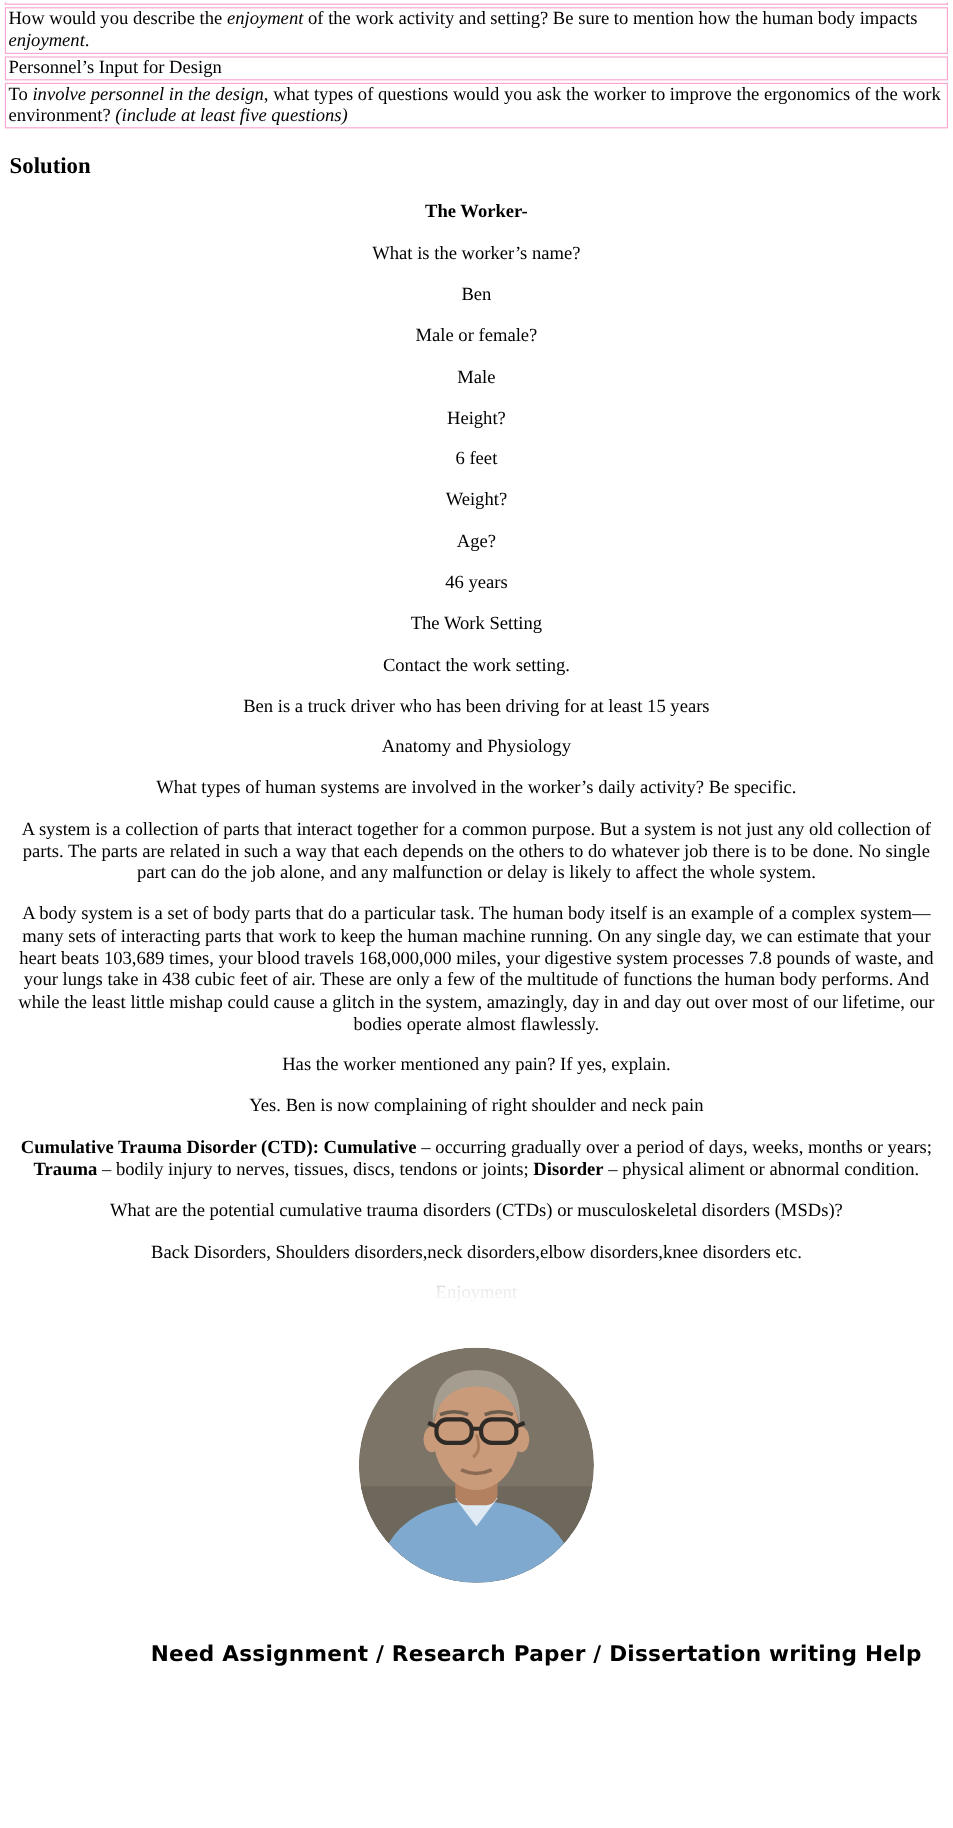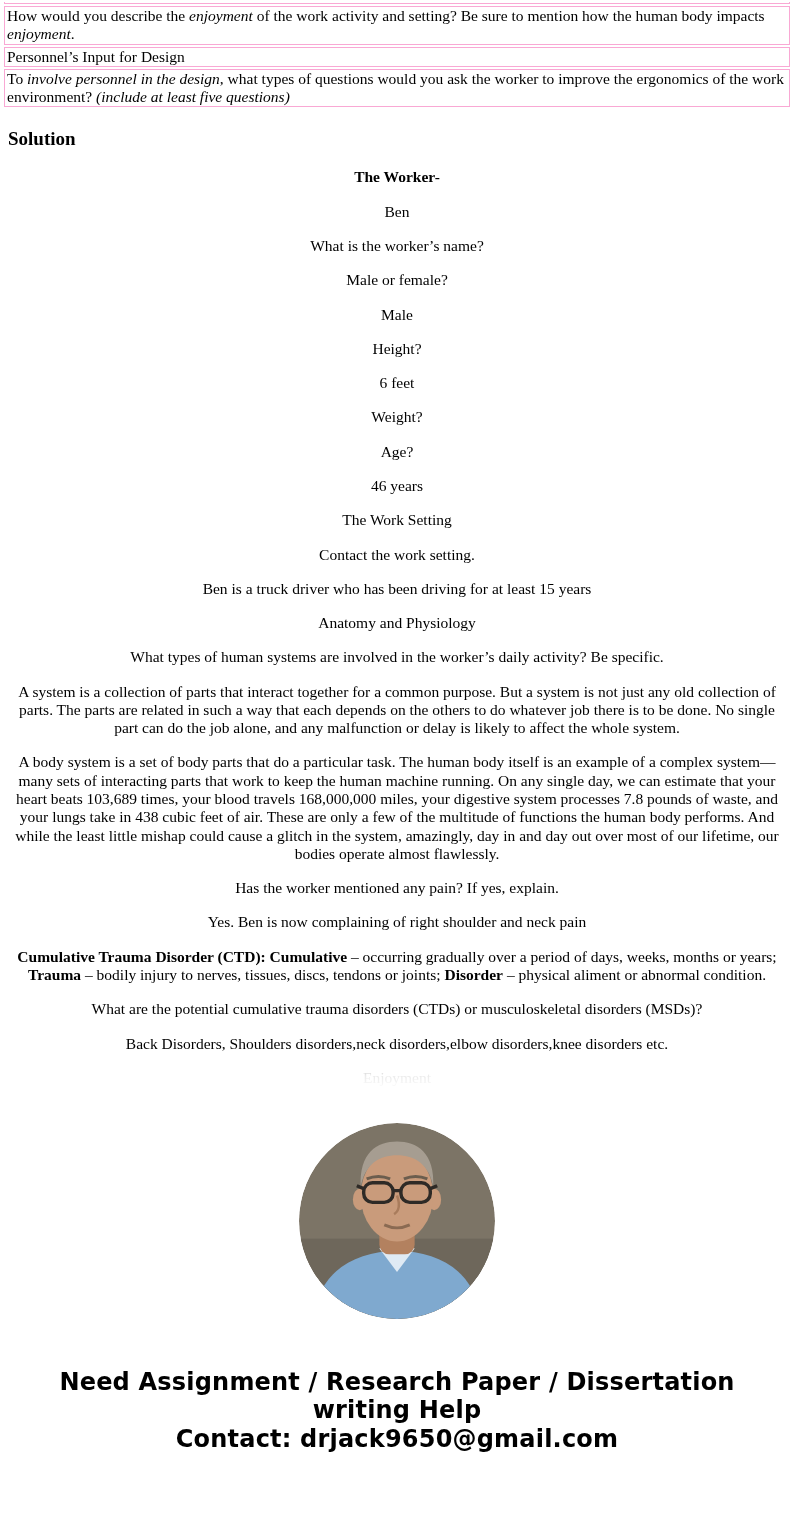--- a/index.html
+++ b/index.html
@@ -62,24 +62,24 @@
     width: 196px;
     height: 196px;
     border-radius: 50%;
     display: block;
   }
 
   
   .footer {
     margin: 50px auto 12px auto;
     max-width: 742px;
-    text-align: center;
+    text-align: right;
     font-family: "DejaVu Sans", sans-serif;
     font-weight: bold;
-    font-size: 24px;
+    font-size: 18px;
     line-height: 1.16;
     letter-spacing: 0.2px;
   }
   .footer .contact-line { margin-top: 1px; }
 </style>
 </head>
 <body>
 
 <div class="doc">
 
@@ -97,22 +97,22 @@
         <tr>
           <td><span>To </span><span class="it">involve personnel in the design</span><span>, what types of questions would you ask the worker to improve the ergonomics of the work environment? </span><span class="it">(include at least five questions)</span></td>
         </tr>
       </tbody>
   </table>
 
   <h3 class="solution-heading">Solution</h3>
 
   <div class="content">
       <p><span class="bd">The Worker-</span></p>
+      <p><span>What is the worker’s name?</span></p>
       <p><span>Ben</span></p>
-      <p><span>What is the worker’s name?</span></p>
       <p><span>Male or female?</span></p>
       <p><span>Male</span></p>
       <p><span>Height?</span></p>
       <p><span>6 feet</span></p>
       <p><span>Weight?</span></p>
       <p><span>Age?</span></p>
       <p><span>46 years</span></p>
       <p><span>The Work Setting</span></p>
       <p><span>Contact the work setting.</span></p>
       <p><span>Ben is a truck driver who has been driving for at least 15 years</span></p>
@@ -155,16 +155,15 @@
         <path d="M69,57 Q81,52 93,57" stroke="#6b5d4e" stroke-width="3" fill="none"></path>
         <path d="M107,57 Q119,52 131,57" stroke="#6b5d4e" stroke-width="3" fill="none"></path>
         <path d="M100,74 Q105,88 97,93" stroke="#a97c5c" stroke-width="2.5" fill="none"></path>
         <path d="M87,104 Q100,110 113,104" stroke="#8a6a52" stroke-width="3" fill="none"></path>
       </g>
     </svg>
   </div>
 
   <div class="footer">
     <div class="heading-line">Need Assignment / Research Paper / Dissertation writing Help</div>
-    <div class="contact-line">Contact: drjack9650@gmail.com</div>
   </div>
 
 </div>
 
 </body></html>

